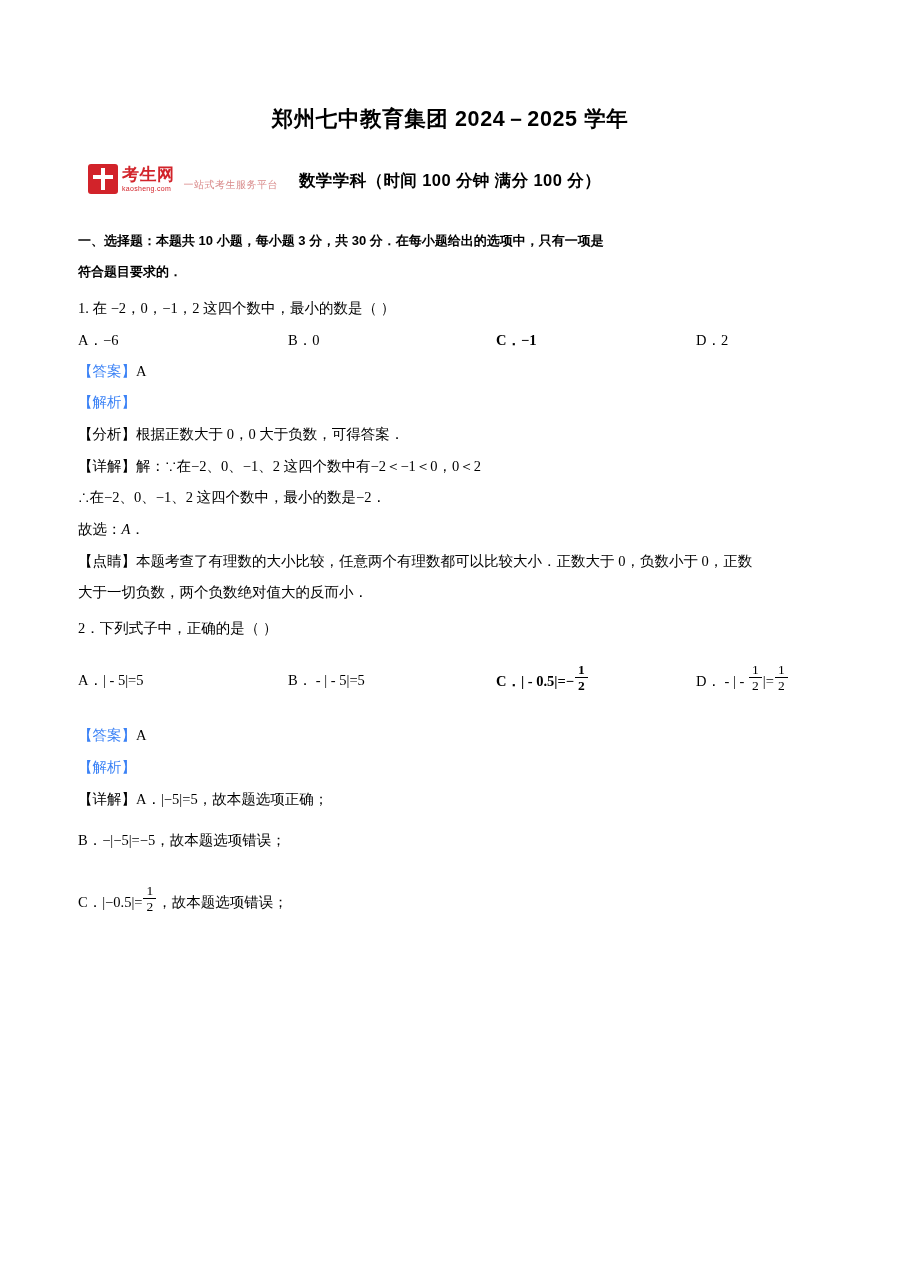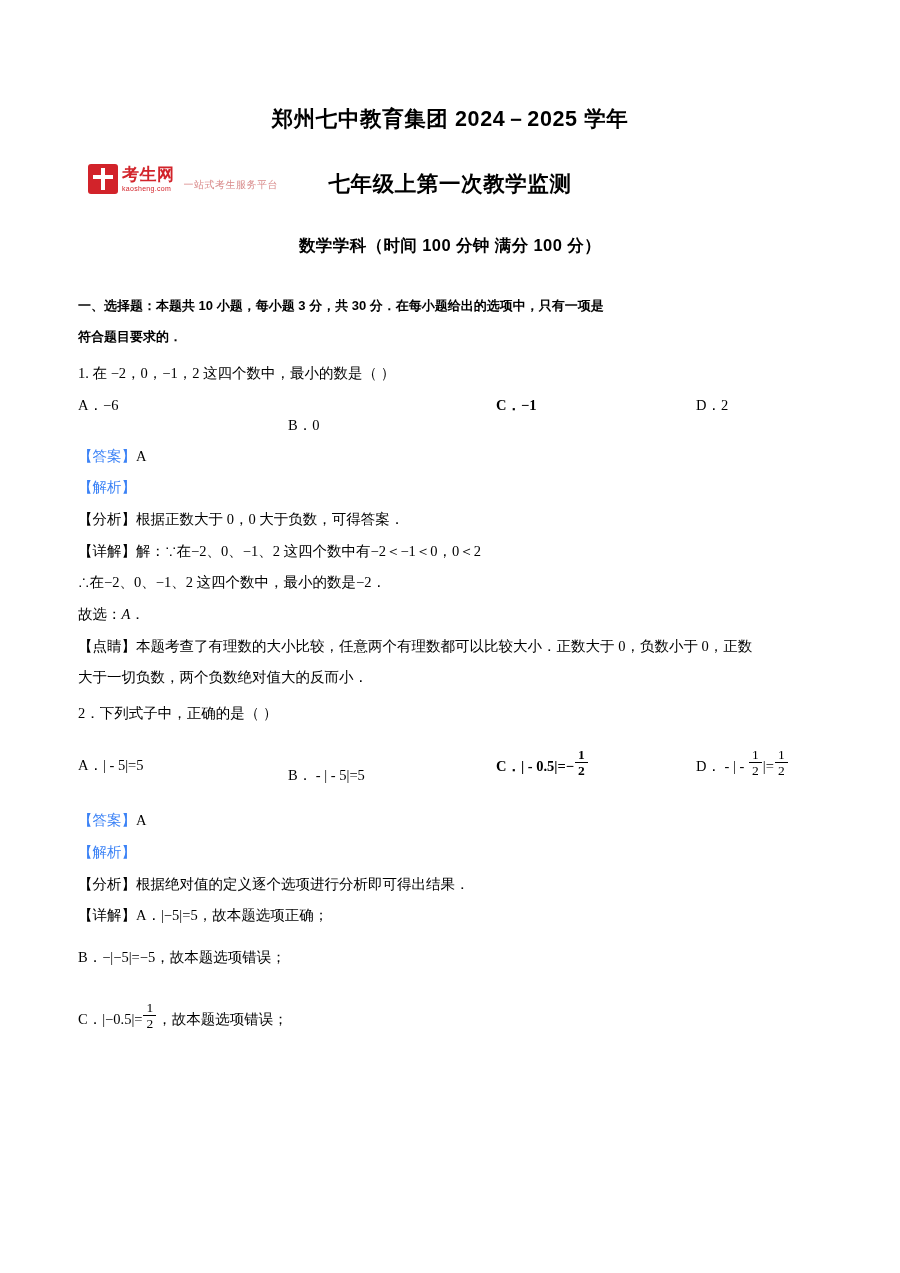--- a/index.html
+++ b/index.html
@@ -124,21 +124,21 @@
   }
 
   .options {
     display: flex;
     font-size: 14.5px;
     line-height: 2.0;
     margin-top: 2px;
   }
   .options > span { display: block; }
   .opt-a { width: 210px; }
-  .opt-b { width: 208px; margin-top: 20px; }
+  .opt-b { width: 208px; }
   .opt-c { width: 200px; font-weight: bold; }
   .opt-d { width: 120px; }
 
   .tag {
     color: #3b82f6;
     font-size: 14.5px;
   }
   .ans-line {
     font-size: 14.5px;
     line-height: 2.05;
@@ -184,21 +184,20 @@
   <div class="logo-row">
     <span class="logo-mark"></span>
     <span class="logo-text">
       <span class="logo-cn">考生网</span>
       <span class="logo-en">kaosheng.com</span>
     </span>
     <span class="logo-slogan">一站式考生服务平台</span>
   </div>
 
   <div class="doc-title t1">郑州七中教育集团 2024－2025 学年</div>
-  <div class="doc-title t2">七年级上第一次教学监测</div>
   <div class="subtitle">数学学科（时间 100 分钟   满分 100 分）</div>
 
   <div class="section-head">
     <div>一、选择题：本题共 10 小题，每小题 3 分，共 30 分．在每小题给出的选项中，只有一项是</div>
     <div>符合题目要求的．</div>
   </div>
 
   <div class="q-line">1. 在 −2，0，−1，2 这四个数中，最小的数是（      ）</div>
   <div class="options">
     <span class="opt-a">A．−6</span>
@@ -240,23 +239,20 @@
     </span>
   </div>
 
   <div class="ans-line" style="margin-top:18px">
     <span class="tag">【答案】</span><span>A</span>
   </div>
   <div class="ans-line">
     <span class="tag">【解析】</span>
   </div>
   <div class="expl-line">
-    <span>【分析】</span><span>根据绝对值的定义逐个选项进行分析即可得出结果．</span>
-  </div>
-  <div class="expl-line">
     <span>【详解】</span><span>A．|−5|=5，故本题选项正确；</span>
   </div>
   <div class="expl-line" style="margin-top:12px">B．−|−5|=−5，故本题选项错误；</div>
   <div class="expl-line" style="margin-top:30px">
     <span>C．|−0.5|=</span><span class="frac"><span class="num">1</span><span class="den">2</span></span><span>，故本题选项错误；</span>
   </div>
 
 </div>
 
 </body></html>

